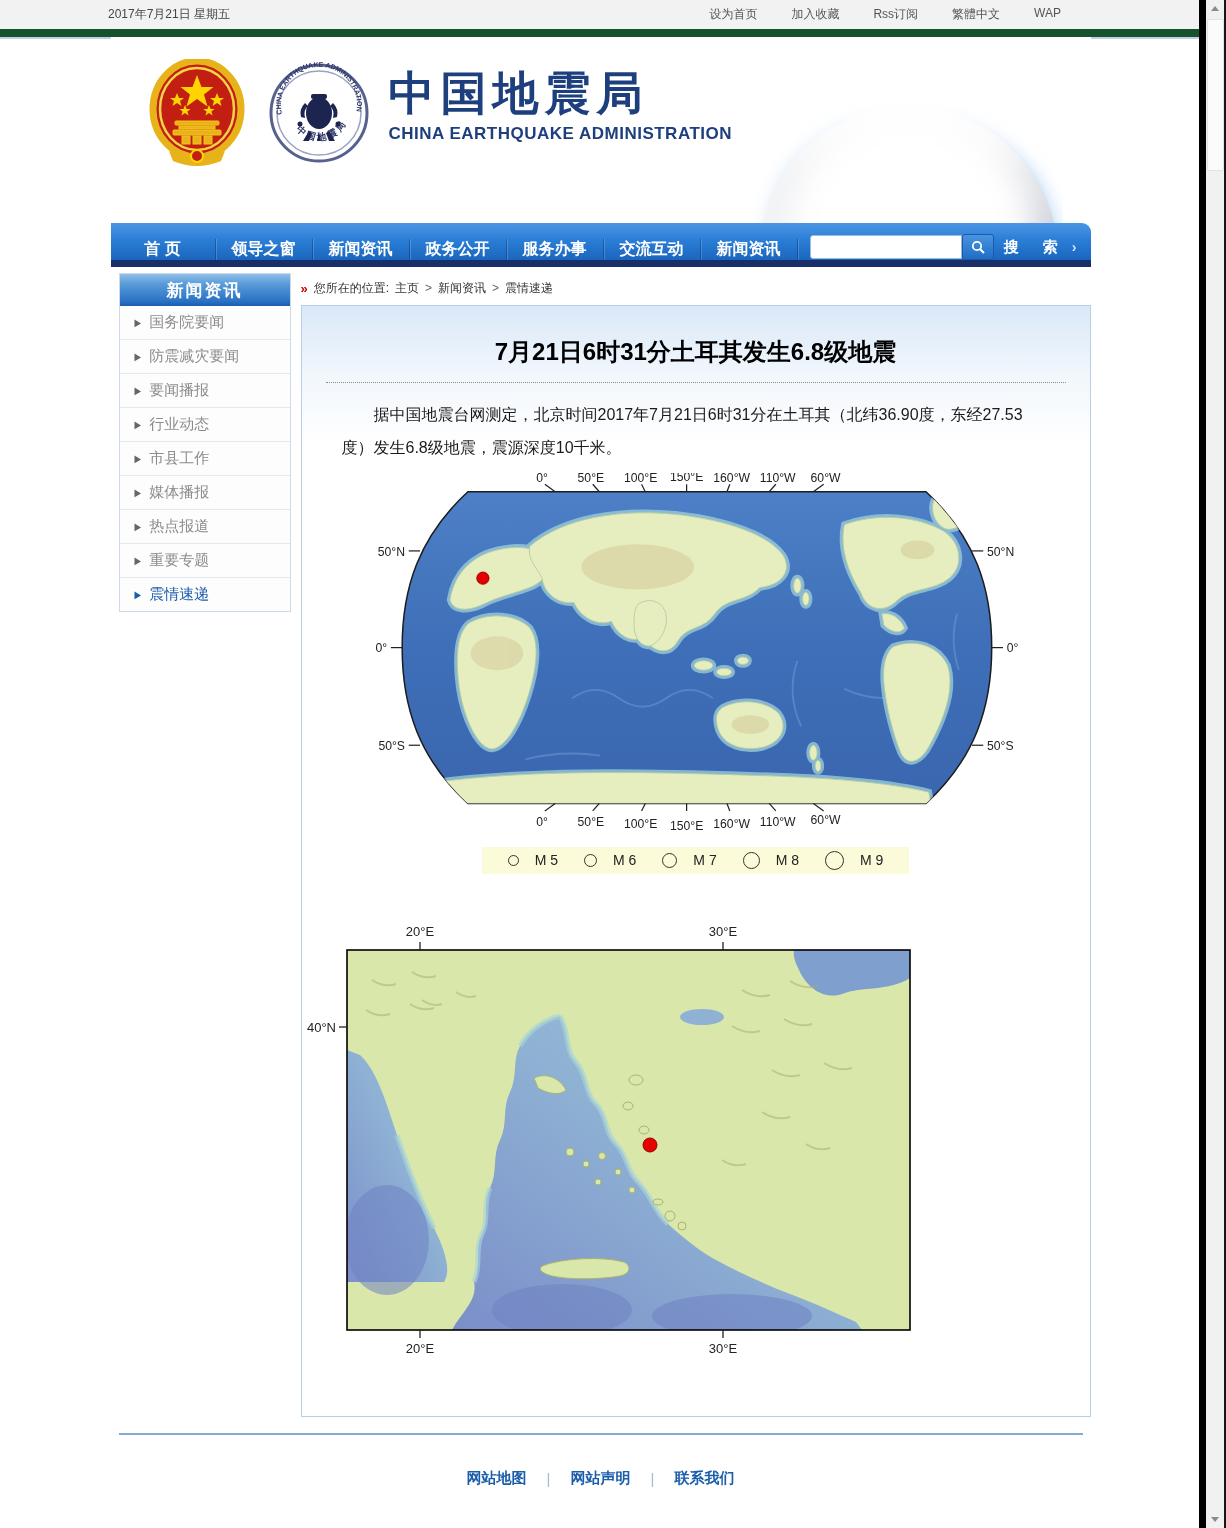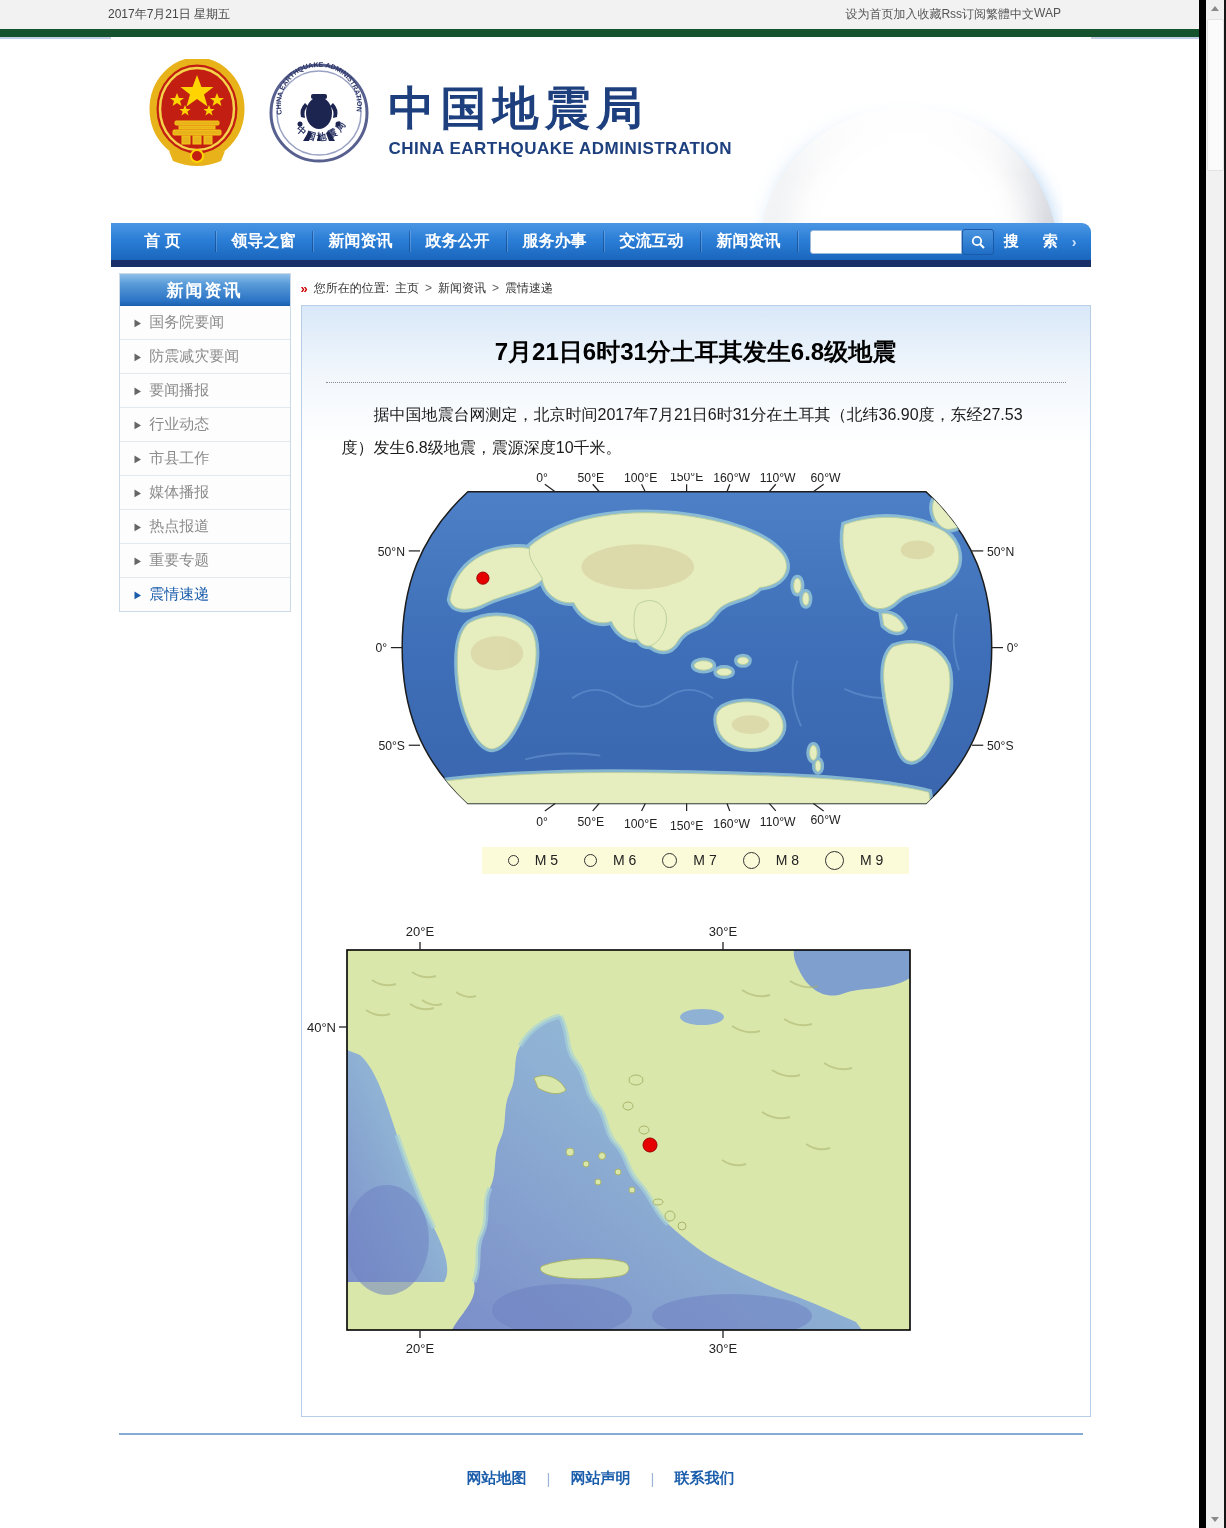--- a/index.html
+++ b/index.html
@@ -11,48 +11,48 @@
   }
   .viewport{position:absolute;left:0;top:0;right:25px;bottom:0;}
 
   
   .topbar{
     height:29px;background:#f2f2f2;
     border-bottom:8px solid #14532d;box-shadow:0 2px 0 #c3cde6;
     display:flex;align-items:center;font-size:12px;color:#555;
   }
   .topbar .date{margin-left:108px;color:#444;}
-  .topbar .links{margin-left:auto;margin-right:140px;display:flex;}
+  .topbar .links{margin-left:auto;margin-right:140px;display:flex;gap:34px;}
   .topbar .links a{color:#555;text-decoration:none;cursor:pointer;}
 
   
   .page{width:980px;margin:0 auto;position:relative;}
 
   
   .hdr{height:186px;position:relative;background:#fff;}
   .emblem{position:absolute;left:38px;top:22px;}
   .seal{position:absolute;left:158px;top:24px;}
-  .brand{position:absolute;left:278px;top:48px;}
+  .brand{position:absolute;left:278px;top:33px;}
   .brand .cn{font-size:46px;font-weight:bold;color:#1d3f7d;letter-spacing:6px;line-height:1;}
   .brand .en{font-size:17px;font-weight:bold;color:#1d3f7d;letter-spacing:.5px;margin-top:8px;}
   .globe-clip{position:absolute;top:62px;right:28px;width:310px;height:124px;overflow:hidden;pointer-events:none;}
   .globe{
     width:300px;height:300px;border-radius:50%;margin:8px 0 0 5px;
     background:
       radial-gradient(circle at 32% 40%, rgba(196,180,130,.95) 0 14%, rgba(150,160,110,.9) 22%, rgba(90,130,105,.75) 30%, transparent 42%),
       radial-gradient(circle at 55% 30%, rgba(170,170,125,.8) 0 10%, transparent 26%),
       radial-gradient(circle at 50% 50%, #4f7fae 0 55%, #2c5d92 70%, #123a69 86%, #0a2risk 100%),
       radial-gradient(circle at 50% 50%, #4f7fae 0 55%, #2c5d92 70%, #123a69 88%, #071f3f 100%);
     box-shadow:inset 0 14px 26px rgba(255,255,255,.55), inset 0 -30px 50px rgba(0,20,60,.55), 0 0 18px rgba(160,200,240,.8);
   }
   .globe-fade{position:absolute;inset:0;background:linear-gradient(to bottom,#fff 0%,rgba(255,255,255,.75) 22%,rgba(255,255,255,0) 62%),linear-gradient(to right,rgba(255,255,255,.8) 0%,rgba(255,255,255,0) 30%);}
 
   
   .nav{
-    height:37px;display:flex;align-items:center;position:relative;z-index:3;
+    height:37px;display:flex;align-items:flex-end;position:relative;z-index:3;
     background:linear-gradient(#4b96e4,#2b7ed6 45%,#1a66be);
     border-radius:0 9px 0 0;
   }
   .nav .item{
     display:flex;align-items:center;justify-content:center;
     width:96px;color:#fff;font-size:16px;font-weight:bold;cursor:pointer;
     border-right:1px solid rgba(10,50,110,.45);box-shadow:1px 0 0 rgba(255,255,255,.18);
     white-space:nowrap;
   }
   .nav .item:first-child{width:104px;}

